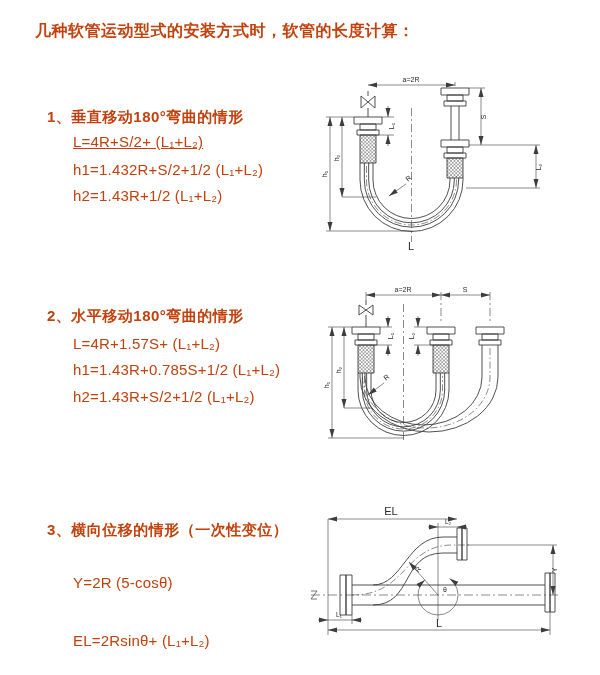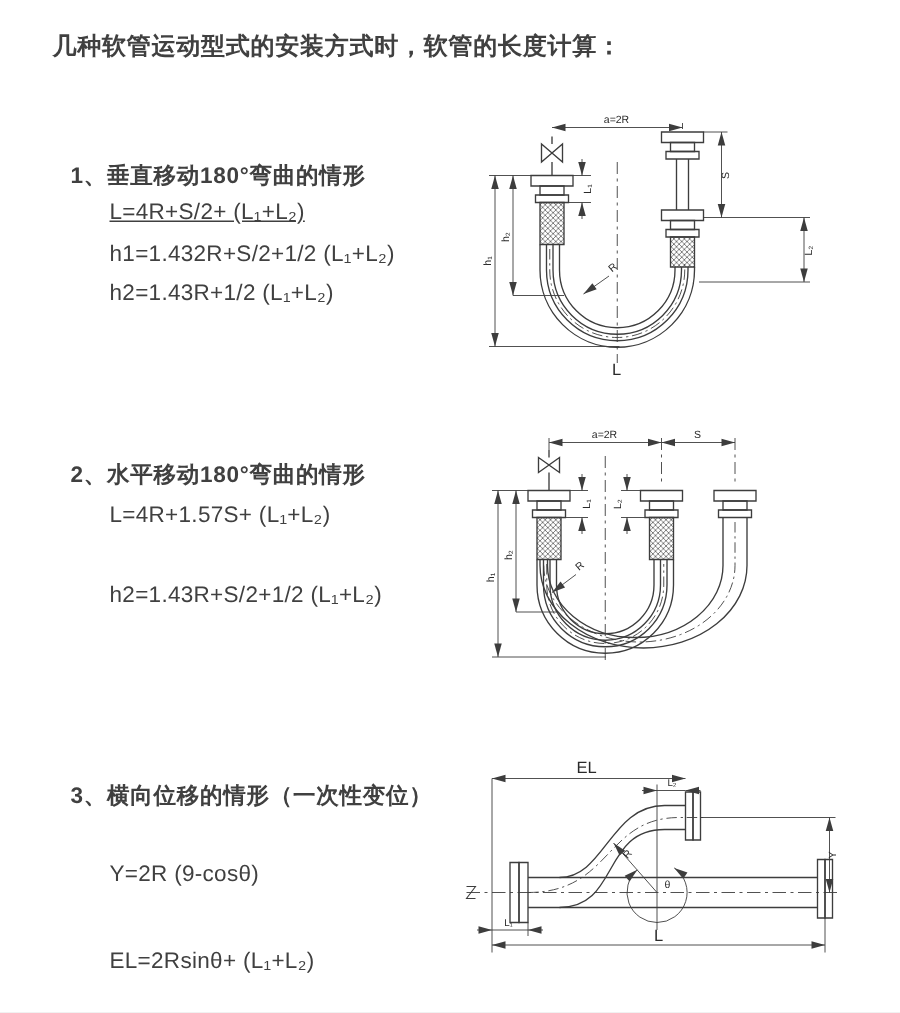--- a/index.html
+++ b/index.html
@@ -1,17 +1,17 @@
 <!DOCTYPE html>
 <html><head>
 <meta charset="utf-8">
 <style>
   html,body{margin:0;padding:0;background:#e8e8e8;}
   .page{position:relative;width:600px;height:675px;background:#ffffff;overflow:hidden;
-        font-family:"Liberation Sans","DejaVu Sans",sans-serif;color:#404040;}
+        font-family:"Liberation Sans","DejaVu Sans",sans-serif;color:#c2410c;}
   .abs{position:absolute;white-space:nowrap;}
   .title{font-size:16px;font-weight:600;letter-spacing:0.5px;}
   .heading{font-size:15px;font-weight:700;letter-spacing:0.5px;}
   .formula{font-size:15px;font-weight:500;letter-spacing:0.2px;}
   svg text{font-family:"Liberation Sans","DejaVu Sans",sans-serif;fill:#2a2a2a;}
   svg .dim{font-size:7px;}
   svg .big{font-size:11px;}
   svg line,svg path,svg rect,svg polyline{vector-effect:non-scaling-stroke;}
 </style>
 </head>
@@ -21,24 +21,25 @@
 
   <div class="abs title" style="left:35px;top:21px;">几种软管运动型式的安装方式时，软管的长度计算：</div>
 
   <div class="abs heading" style="left:47px;top:108px;">1、垂直移动180°弯曲的情形</div>
   <div class="abs formula" style="left:73px;top:133px;text-decoration:underline;">L=4R+S/2+ (L₁+L₂)</div>
   <div class="abs formula" style="left:73px;top:161px;">h1=1.432R+S/2+1/2 (L₁+L₂)</div>
   <div class="abs formula" style="left:73px;top:187px;">h2=1.43R+1/2 (L₁+L₂)</div>
 
   <div class="abs heading" style="left:47px;top:307px;">2、水平移动180°弯曲的情形</div>
   <div class="abs formula" style="left:73px;top:335px;">L=4R+1.57S+ (L₁+L₂)</div>
+  <div class="abs formula" style="left:73px;top:361px;">h1=1.43R+0.785S+1/2 (L₁+L₂)</div>
   <div class="abs formula" style="left:73px;top:388px;">h2=1.43R+S/2+1/2 (L₁+L₂)</div>
 
   <div class="abs heading" style="left:47px;top:521px;text-align:center;">3、横向位移的情形（一次性变位）</div>
-  <div class="abs formula" style="left:73px;top:574px;">Y=2R (9-cosθ)</div>
+  <div class="abs formula" style="left:73px;top:574px;">Y=2R (5-cosθ)</div>
   <div class="abs formula" style="left:73px;top:599px;margin-top:33px;">EL=2Rsinθ+ (L₁+L₂)</div>
 
   <svg class="abs" style="left:318px;top:70px;" width="240" height="185" viewBox="0 0 240 185" stroke="#3d3d3d" stroke-width="0.9" fill="none">
     <defs>
       <marker id="ar1" markerWidth="10" markerHeight="8" refX="9.5" refY="3" orient="auto-start-reverse" markerUnits="userSpaceOnUse">
         <path d="M0.5 0.5 L9.5 3 L0.5 5.5 z" fill="#3d3d3d" stroke="none"></path>
       </marker>
       <pattern id="braid1" patternUnits="userSpaceOnUse" width="3.5" height="3.5">
         <path d="M0 3.5 L3.5 0 M0 0 L3.5 3.5" stroke="#5a5a5a" stroke-width="0.5"></path>
       </pattern>

